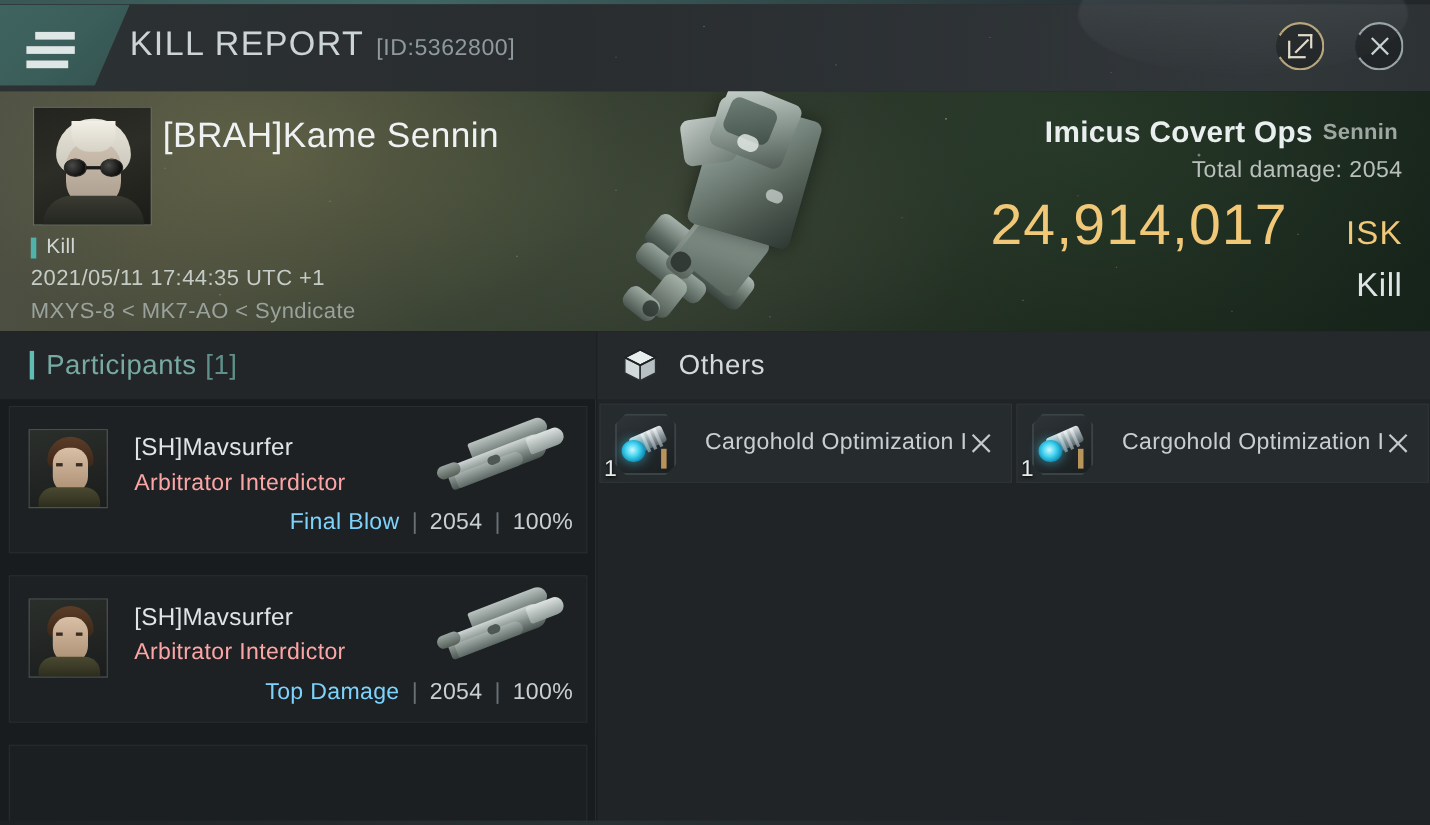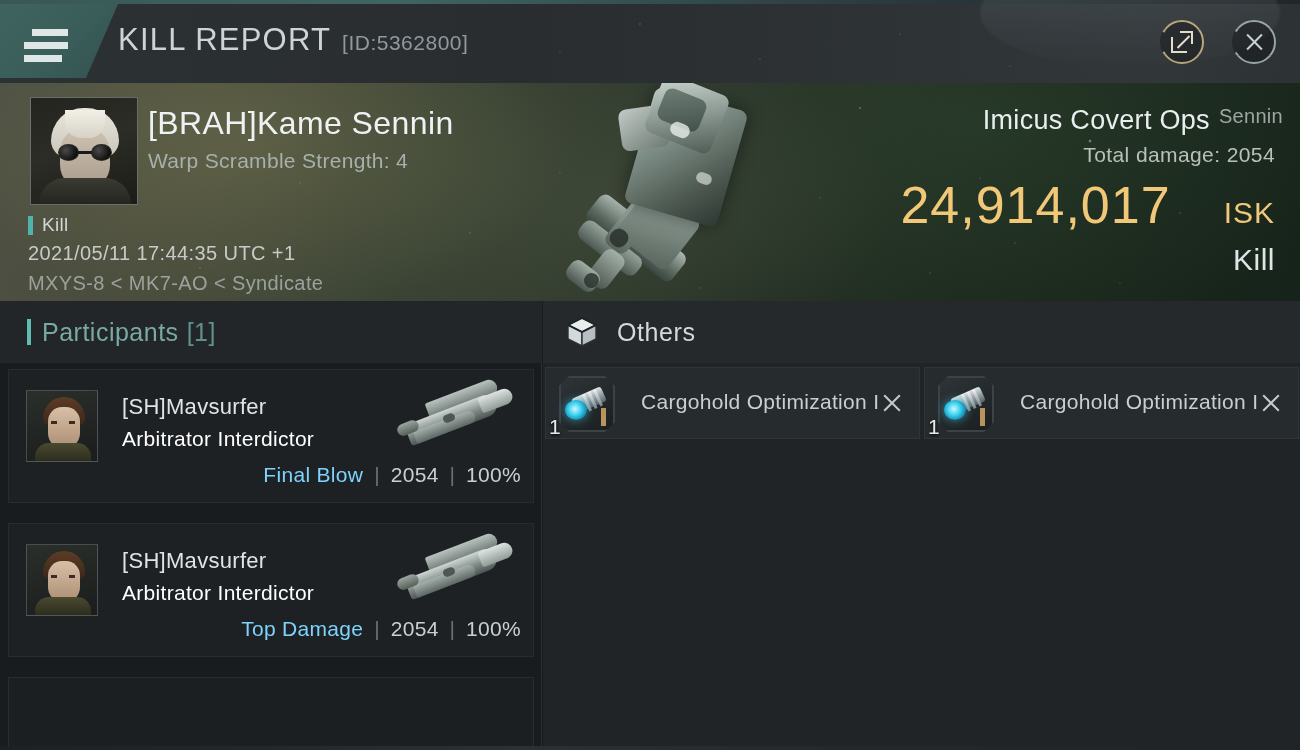--- a/index.html
+++ b/index.html
@@ -300,22 +300,22 @@
     transform:rotate(38deg);
   }
   .sr-panel2{
     left:24px; top:194px; width:15px; height:15px;
     background:rgba(40,48,44,.8); border-radius:3px;
     transform:rotate(38deg);
   }
 
   
   .ship-line {
-    position:absolute; right:17px; top:22px;
-    display:flex; align-items:flex-start; gap:9px; white-space:nowrap;
+    position:absolute; right:29px; top:22px;
+    display:flex; align-items:center; gap:9px; white-space:nowrap;font-weight:bold;
   }
   .ship-name{ font-size:27px; color:#e9eeef; letter-spacing:.3px; }
   .ship-class{ font-size:20px; color:#9fa7a3; letter-spacing:.3px; }
   .dmg-line {
     position:absolute; right:25px; top:60px;
     font-size:21px; color:#b9c0bc; letter-spacing:.4px; white-space:nowrap;
   }
   .isk-line {
     position:absolute; right:25px; top:92px;
     display:flex; align-items:baseline; gap:13px; white-space:nowrap;
@@ -399,21 +399,21 @@
     border-radius:14px 14px 0 0;
     background:linear-gradient(180deg,#4a4a31,#2d2d1e);
   }
 
   .p-name{
     position:absolute; left:113px; top:24px;
     font-size:22px; color:#dfe4e5; letter-spacing:.3px; white-space:nowrap;
   }
   .p-ship{
     position:absolute; left:113px; top:57px;
-    font-size:21px; color:#ffffff; letter-spacing:.3px; white-space:nowrap;
+    font-size:21px; color:#fca5a5; letter-spacing:.3px; white-space:nowrap;
   }
   .p-stats{
     position:absolute; right:12px; bottom:15px;
     display:flex; align-items:baseline; gap:11px; white-space:nowrap;
   }
   .p-badge{ font-size:21px; color:#7dd3fc; letter-spacing:.3px; }
   .p-sep{ font-size:21px; color:#6a7174; }
   .p-dmg{ font-size:21px; color:#c9d0d1; letter-spacing:.3px; }
   .p-pct{ font-size:21px; color:#c9d0d1; letter-spacing:.3px; }
 
@@ -584,21 +584,20 @@
       <div class="vp-face"></div>
       <div class="vp-frontlock"></div>
       <div class="vp-goggles">
           <i></i>
           <i></i>
         </div>
       <div class="vp-body"></div>
     </div>
 
     <div class="victim-name">[BRAH]Kame Sennin</div>
-    <div class="victim-sub">Warp Scramble Strength: 4</div>
 
     <div class="kill-flag">
       <span class="bar"></span>
       <span class="txt">Kill</span>
     </div>
     <div class="kill-time">2021/05/11 17:44:35 UTC +1</div>
     <div class="kill-loc">MXYS-8 &lt; MK7-AO &lt; Syndicate</div>
 
     <div class="ship-render">
       <div class="part sr-boom"></div>

